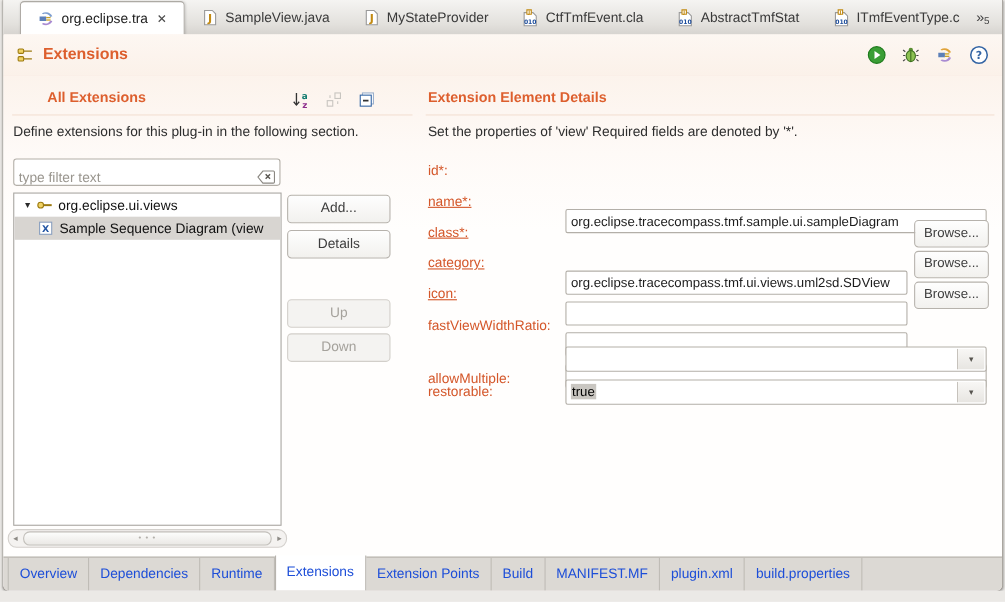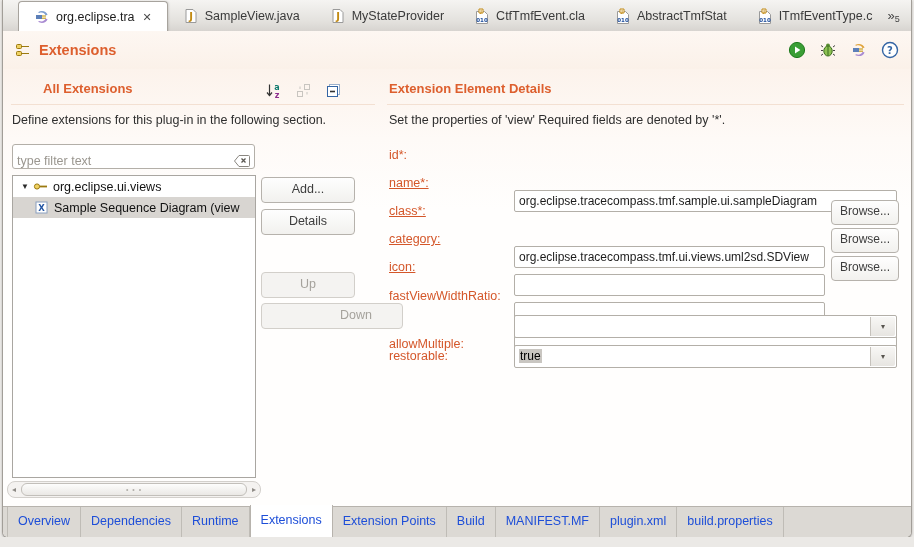--- a/index.html
+++ b/index.html
@@ -345,21 +345,21 @@
 
     <div class="hscroll">
       <span class="hs-arrow">◂</span>
       <span class="hs-thumb">• • •</span>
       <span class="hs-arrow">▸</span>
     </div>
 
     <div class="btn" style="top:108px;">Add...</div>
     <div class="btn" style="top:140px;">Details</div>
     <div class="btn disabled" style="top:203px;">Up</div>
-    <div class="btn disabled" style="top:234px;padding-left:48px;">Down</div>
+    <div class="btn disabled" style="top:234px;">Down</div>
 
     <div class="sec-title" style="left:386px;top:12px;">Extension Element Details</div>
     <div class="sep" style="left:384px;top:35px;width:517px;"></div>
     <div class="desc" style="left:386px;top:44px;">Set the properties of 'view' Required fields are denoted by '*'.</div>
 
     <div class="frow-label" style="top:79px;">id*:</div>
     <input class="tinput full" style="top: 75px;" value="org.eclipse.tracecompass.tmf.sample.ui.sampleDiagram">
 
     <div class="frow-label link" style="top:107px;">name*:</div>
 

